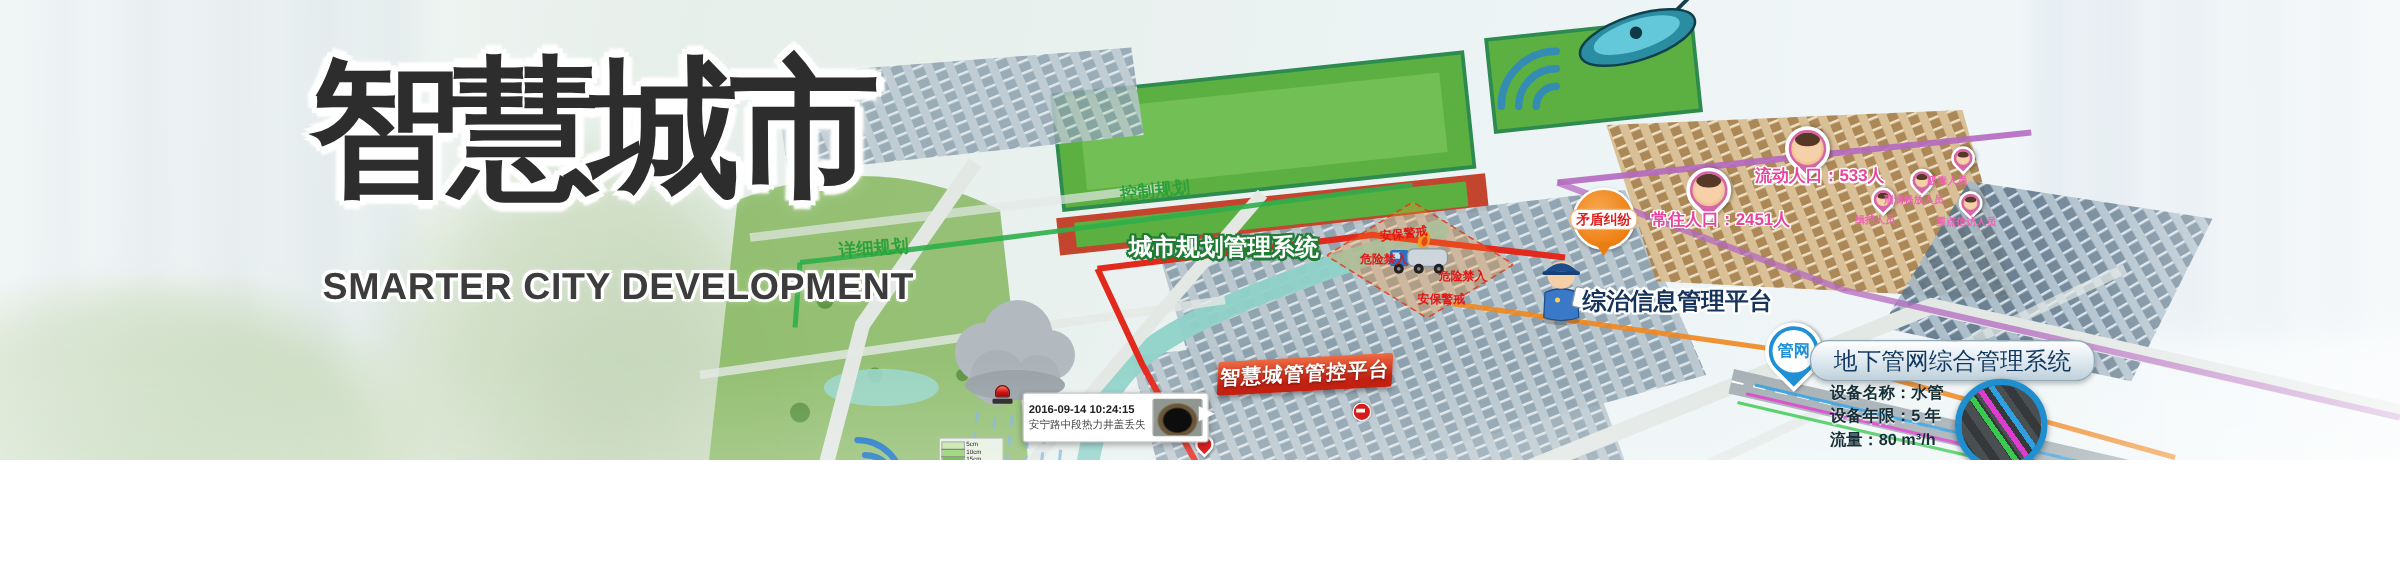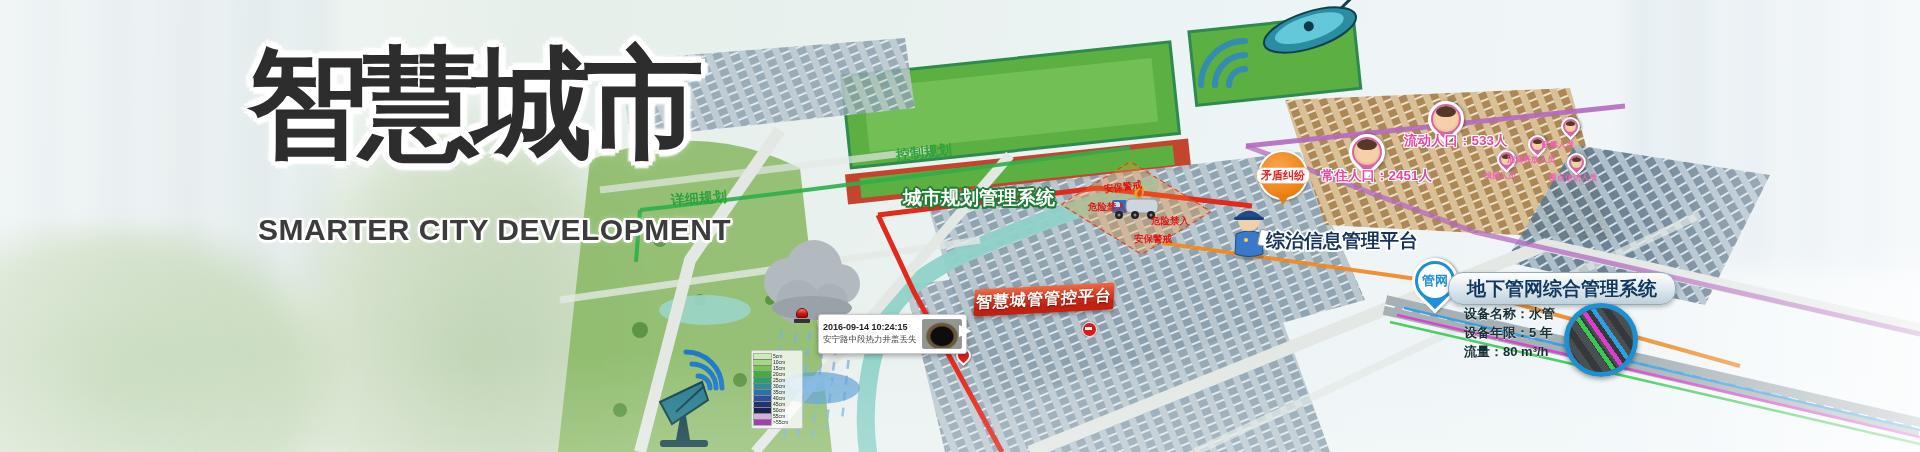--- a/index.html
+++ b/index.html
@@ -1,16 +1,16 @@
 <!DOCTYPE html>
 <html><head>
 <meta charset="utf-8">
 <style>
   html,body{margin:0;padding:0;background:#fff}
-  #stage{position:relative;width:1920px;height:452px;overflow:hidden;
+  #stage{position:relative;width:1920px;height:368px;overflow:hidden;
     font-family:"Liberation Sans","DejaVu Sans",sans-serif;
     background:linear-gradient(100deg,#f0f6f6 0%,#e6efe9 28%,#ecf3f4 58%,#f4f9fb 100%)}
   .abs{position:absolute}
   .deco{position:absolute;pointer-events:none}
   .blur-city-left{left:-30px;top:-30px;width:360px;height:320px;
     background:repeating-linear-gradient(90deg,#c9d6dd 0 24px,#dde8ec 24px 42px,#d2dfe4 42px 70px);
     filter:blur(11px);opacity:.5}
   .blur-green-left{left:-40px;top:225px;width:380px;height:270px;
     background:radial-gradient(ellipse at 40% 60%,#9cbf8a,#b7cfa8 60%,rgba(183,207,168,0) 78%);
     filter:blur(9px);opacity:.85}
@@ -50,21 +50,21 @@
   .lbl-pop{left:1263px;top:93px;font-size:19px;color:#8f4fa5}
   .lbl-gov{left:1266px;top:228px;font-size:19px;color:#16335c}
   .zone{position:absolute;font-size:14px;font-weight:900;color:#2da23c;z-index:7;white-space:nowrap}
   .warn{position:absolute;font-size:9.5px;font-weight:bold;color:#e41414;z-index:8;white-space:nowrap}
   .plab{position:absolute;font-size:8px;font-weight:bold;color:#ef63b2;z-index:8;white-space:nowrap}
   .pstat{position:absolute;font-size:13.5px;font-weight:900;color:#e8469e;z-index:8;white-space:nowrap}
   .pinfo{position:absolute;font-size:13px;font-weight:900;color:#173038;z-index:8;white-space:nowrap;
     text-shadow:0 1px 0 rgba(255,255,255,.65)}
 
   
-  .pill{position:absolute;display:flex;align-items:center;font-weight:700;z-index:8;
+  .pill{position:absolute;display:flex;align-items:center;font-weight:400;z-index:8;
     box-shadow:0 2px 4px rgba(0,0,0,.25);border-radius:15px;white-space:nowrap}
   .pill-flood{left:642px;top:305px;height:29px;padding:0 28px 0 14px;font-size:17px;color:#2d2d2d;
     background:linear-gradient(180deg,#ffffff,#e7edef 55%,#ccd7db);border:1px solid #aebcc2}
   .pill-pipe{left:1448px;top:272px;height:31px;padding:0 18px;font-size:19px;color:#11375f;
     background:linear-gradient(180deg,#ffffff,#dce7ee 55%,#bfd0da);border:1px solid #93abb9}
   .ribbon{position:absolute;left:974px;top:286px;width:140px;height:27px;z-index:8;border-radius:2px;
     background:linear-gradient(180deg,#ef6a42,#c22112 70%);transform:rotate(-3deg) skewX(-6deg);
     color:#fff;font-size:16px;font-weight:900;letter-spacing:1px;display:flex;align-items:center;
     justify-content:center;box-shadow:0 2px 4px rgba(0,0,0,.35);text-shadow:0 1px 2px rgba(0,0,0,.4)}
   .siren{position:absolute;left:794px;top:308px;width:16px;height:15px;z-index:9}

